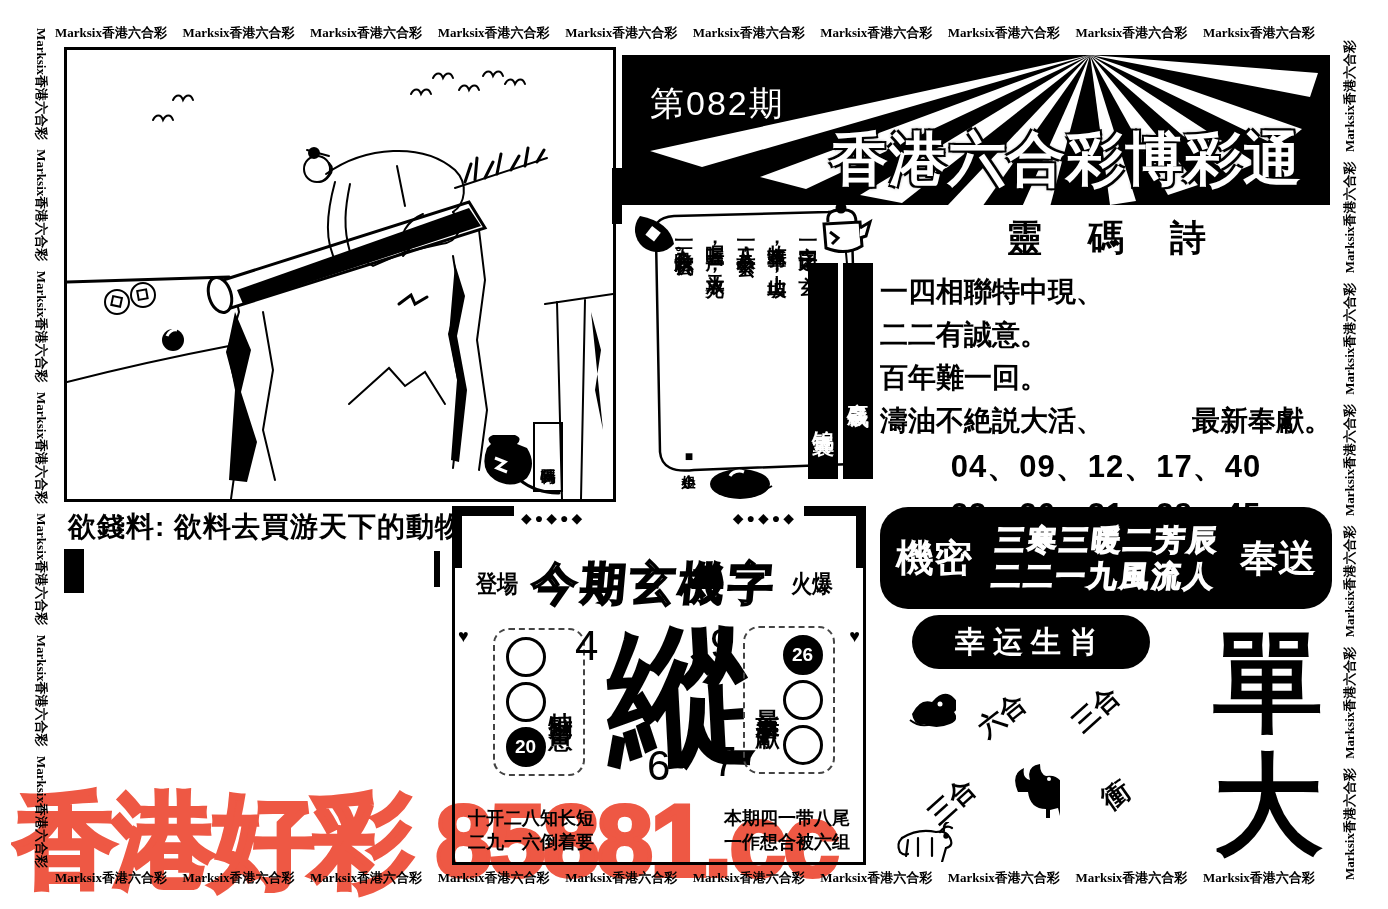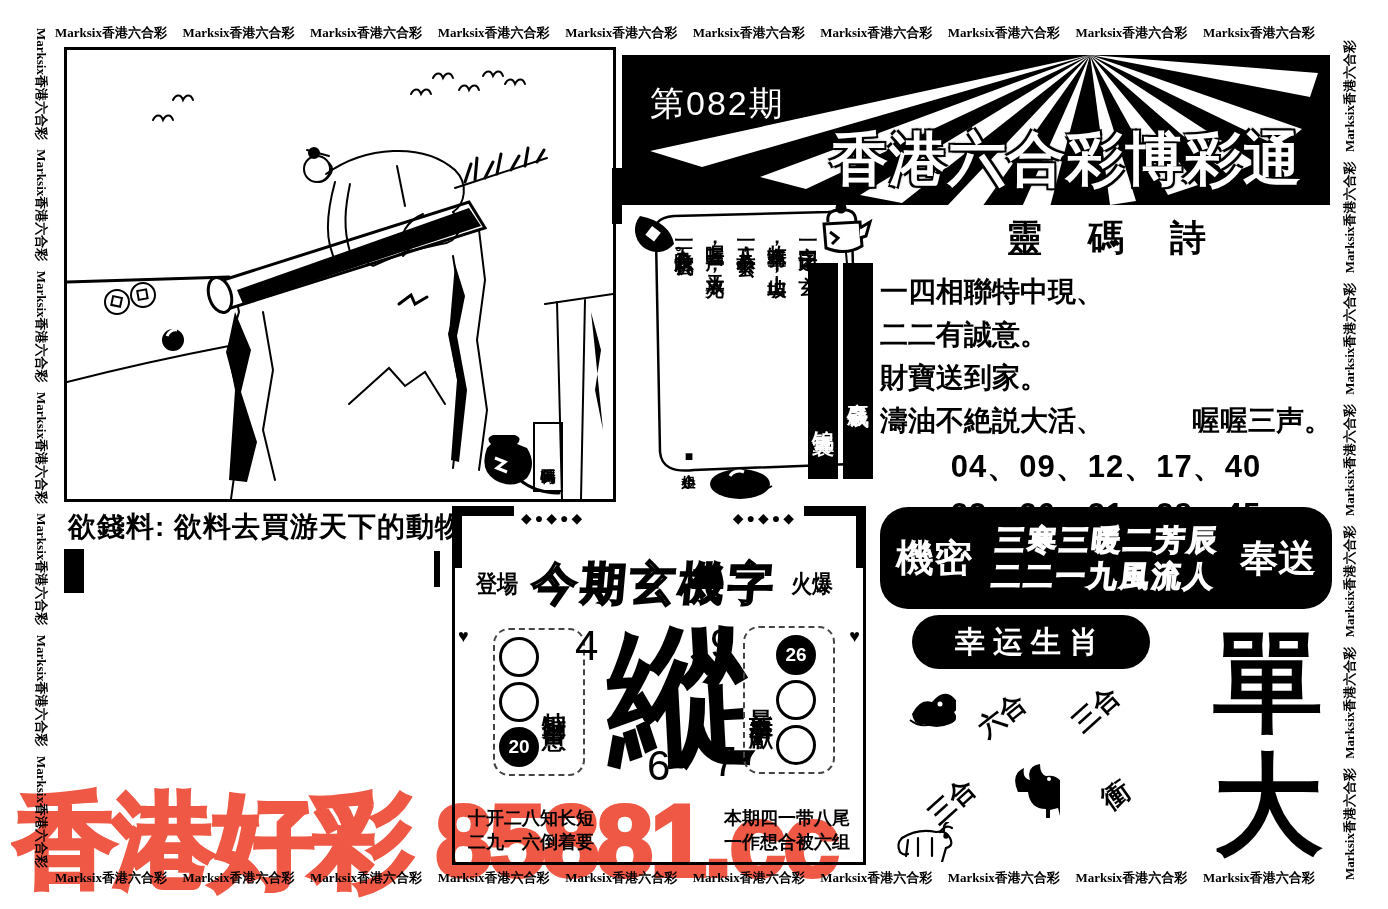--- a/index.html
+++ b/index.html
@@ -89,21 +89,21 @@
   .chain.l { left:66px; } .chain.r { right:66px; }
   .sideorn { position:absolute; font-size:18px; }
   .sideorn.l { left:3px; top:118px; } .sideorn.r { right:3px; top:118px; }
   .mb-head { position:absolute; left:0; right:9px; top:46px; display:flex;
     justify-content:center; align-items:center; gap:14px; }
   .mb-tag { font-size:21px; font-weight:bold; transform:scaleY(1.15); }
   .mb-title { font-size:45px; font-weight:bold; letter-spacing:4px; transform:skewX(-5deg);
     font-family:"Liberation Serif","DejaVu Serif",serif; }
   .mb-mid { position:absolute; left:0; right:0; top:112px; height:172px; }
   .panel { position:absolute; width:92px; height:148px; border:2px dashed #444; border-radius:16px;
-    display:flex; align-items:center; gap:3px; padding:4px; }
+    display:flex; align-items:center; justify-content:center; gap:3px; padding:4px; }
   .panel.pl { left:38px; top:8px; } .panel.pr { left:288px; top:6px; }
   .circles { display:flex; flex-direction:column; gap:5px; }
   .circ { width:40px; height:40px; border:3px solid #000; border-radius:50%;
     display:flex; align-items:center; justify-content:center; font-size:19px; font-weight:bold; }
   .circ.filled { background:#000; color:#fff; }
   .panel-label { font-size:24px; font-weight:bold; letter-spacing:5px; line-height:1; }
   .mb-char { position:absolute; left:152px; top:2px; font-size:150px; font-weight:bold; line-height:1;
     font-family:"Liberation Serif","DejaVu Serif",serif; transform:rotate(-3deg); }
   .mb-num { position:absolute; font-size:42px; }
   .mb-num.n4 { left:120px; top:2px; } .mb-num.n9 { left:255px; top:0px; }
@@ -290,25 +290,25 @@
 
 <div class="abs poem">
   <div class="poem-title">靈碼詩</div>
   <div class="poem-line">
     <span>一四相聯特中現、</span>
   </div>
   <div class="poem-line">
     <span>二二有誠意。</span>
   </div>
   <div class="poem-line">
-    <span>財寶送到家。</span>
+    <span>百年難一回。</span>
   </div>
   <div class="poem-line">
     <span>濤油不絶説大活、</span>
-    <span>喔喔三声。</span>
+    <span>最新奉獻。</span>
   </div>
   <div class="poem-nums">04、09、12、17、40</div>
   <div class="poem-nums">23、26、31、38、45</div>
 </div>
 
 <div class="abs secret">
   <div class="secret-side">機密</div>
   <div class="secret-mid hollow-w">
     <div>三寒三暖二芳辰</div>
     <div>二二一九風流人</div>

